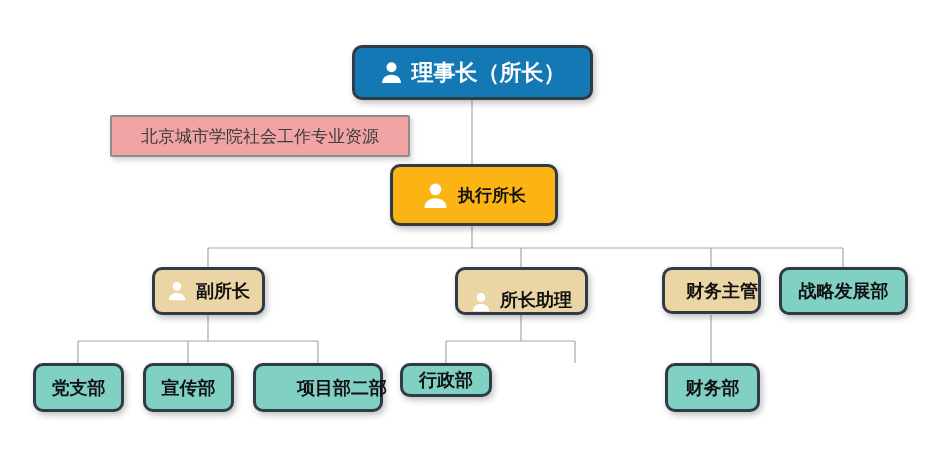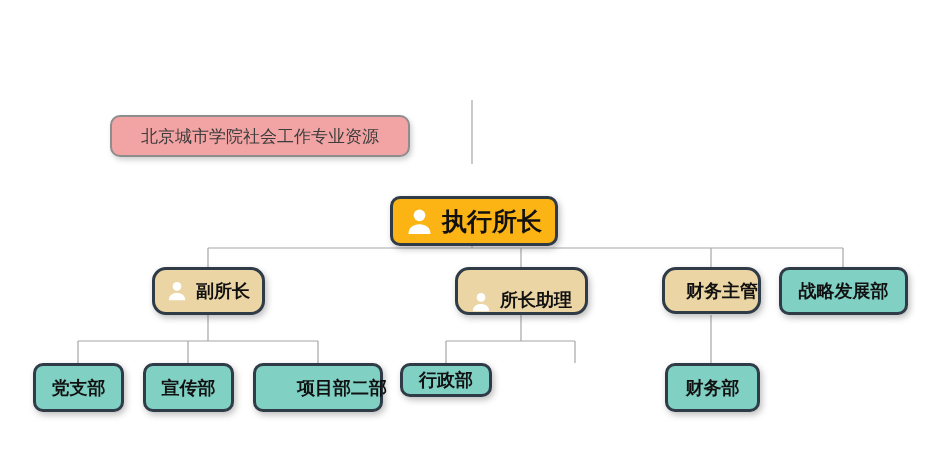--- a/index.html
+++ b/index.html
@@ -31,41 +31,41 @@
     border-radius: 10px;
     box-shadow: 2px 3px 6px rgba(70,70,70,0.35);
     font-weight: bold;
     color: #111111;
     cursor: default;
     white-space: nowrap;
   }
 
   .node.blue   { background: #1478b5; color: #ffffff; }
   .node.yellow { background: #fcb415; }
-  .node.tan    { background: #ecd5a4; border-radius: 14px; }
+  .node.tan    { background: #ecd5a4; }
   .node.teal   { background: #80d0c4; justify-content: center; }
 
   .node.note {
     background: #f2a3a3;
     border: 2px solid #8d8d8d;
-    border-radius: 10px;
+    border-radius: 2px;
     font-weight: normal;
     color: #3d3d3d;
     box-shadow: 2px 3px 5px rgba(120,120,120,0.35);
     align-items: center;
   }
 
   .person-icon { display: inline-flex; align-items: center; }
   .person-icon svg { fill: #ffffff; display: block; }
 
   
   #n-chairman          { left: 352px; top:  45px; width: 241px; height: 55px; font-size: 22px; }
   #n-supervisor        { left: 638px; top:  46px; width:  75px; height: 53px; font-size: 21px; }
   #n-annotation        { left: 110px; top: 115px; width: 300px; height: 42px; font-size: 17px; }
-  #n-executive         { left: 390px; top: 164px; width: 168px; height: 50px; font-size: 25px; margin-top: 32px; }
+  #n-executive         { left: 390px; top: 164px; width: 168px; height: 62px; font-size: 17px; }
   #n-deputy            { left: 152px; top: 267px; width: 113px; height: 48px; font-size: 18px; }
   #n-assistant         { left: 455px; top: 267px; width: 133px; height: 48px; font-size: 18px; align-items: flex-end; }
   #n-finance-supervisor{ left: 662px; top: 267px; width:  99px; height: 47px; font-size: 18px; justify-content: flex-end; }
   #n-strategy          { left: 779px; top: 267px; width: 129px; height: 48px; font-size: 18px; }
   #n-party             { left:  33px; top: 363px; width:  91px; height: 49px; font-size: 18px; }
   #n-publicity         { left: 143px; top: 363px; width:  91px; height: 49px; font-size: 18px; }
   #n-project2          { left: 253px; top: 363px; width: 130px; height: 49px; font-size: 18px; padding-left: 48px; }
   #n-admin             { left: 400px; top: 363px; width:  92px; height: 34px; font-size: 18px; }
   #n-project1          { left: 510px; top: 363px; width: 131px; height: 49px; font-size: 18px; }
   #n-finance-dept      { left: 665px; top: 363px; width:  95px; height: 49px; font-size: 18px; }
@@ -95,20 +95,29 @@
 
       <path d="M521,315 V341"></path>
       <path d="M446,341 H575"></path>
       <path d="M446,341 V363"></path>
       <path d="M575,341 V363"></path>
 
       <path d="M711,315 V363"></path>
     </g>
   </svg>
 
+  <div id="n-chairman" class="node blue">
+    <span class="person-icon">
+      <svg width="23" height="23" viewBox="0 0 24 24">
+          <circle cx="12" cy="6.5" r="5.2"></circle>
+          <path d="M2.2 23c0-5.6 4.4-8.6 9.8-8.6s9.8 3 9.8 8.6z"></path>
+        </svg>
+    </span>
+    <span>理事长（所长）</span>
+  </div>
 
 
   <div id="n-annotation" class="node note">
     <span>北京城市学院社会工作专业资源</span>
   </div>
 
   <div id="n-executive" class="node yellow">
     <span class="person-icon">
       <svg width="27" height="27" viewBox="0 0 24 24">
           <circle cx="12" cy="6.5" r="5.2"></circle>

